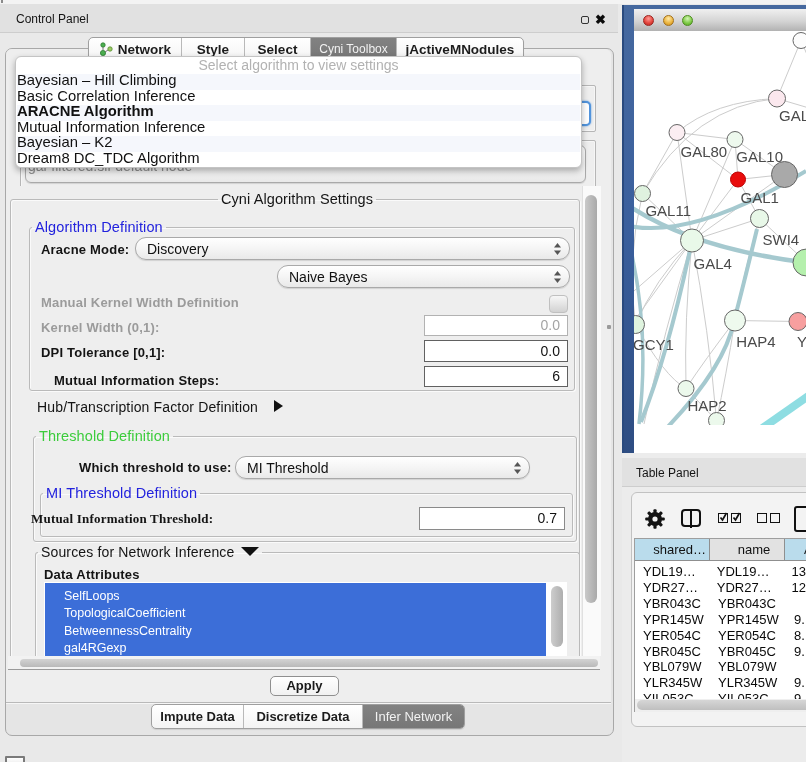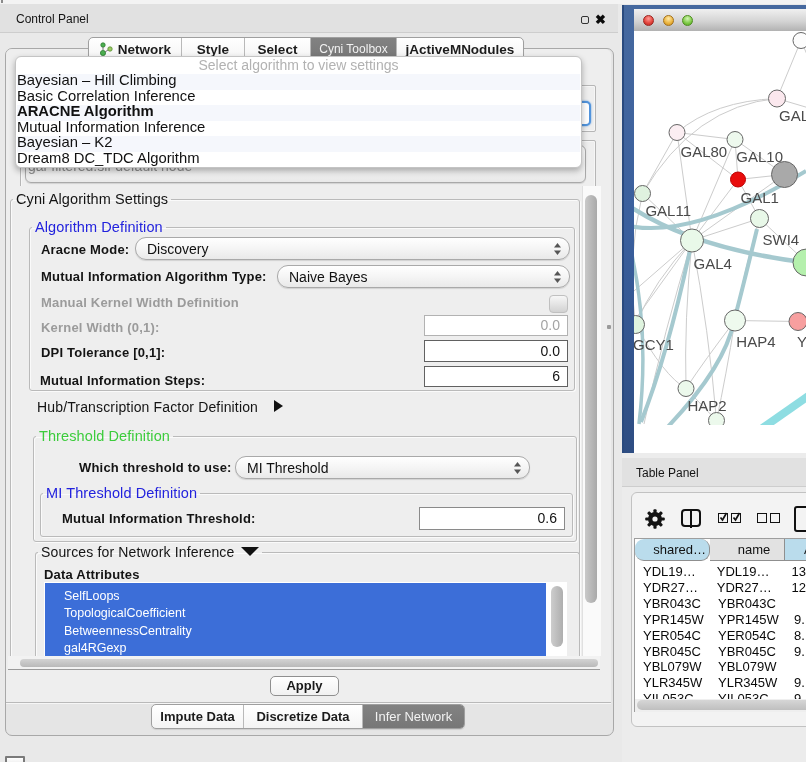--- a/index.html
+++ b/index.html
@@ -40,55 +40,54 @@
 
   <div class="abs etched" style="left:20px;top:85px;width:574px;height:45px;"></div>
   <div class="abs etched" style="left:20px;top:140px;width:574px;height:46px;"></div>
   <div class="combo" style="left:25px;top:145px;width:559px;height:36px;border-radius:6px;"></div>
 
   <div class="abs" style="left:577px;top:101px;width:10px;height:21px;background:#fff;border:2.5px solid #5294dc;border-radius:5px;box-shadow:0 0 2px #5294dc;"></div>
 
   <div class="abs" style="left:8px;top:186px;width:592px;height:483px;background:#eeeeee;border-bottom:1px solid #9a9a9a;"></div>
 
   <fieldset style="left:10px;top:193px;width:568px;height:470px;background:#eeeeee;">
-    <legend style="color:#141414;">Cyni Algorithm Settings</legend>
+    <legend style="color:#141414;text-align:center;">Cyni Algorithm Settings</legend>
   </fieldset>
 
   <fieldset style="left:29px;top:221px;width:544px;height:168px;">
     <legend style="color:#2222dd;">Algorithm Definition</legend>
   </fieldset>
 
   <div class="lbl" style="left:41px;top:242px;">Aracne Mode:</div>
   <div class="combo" style="left:135px;top:237px;width:433px;height:21px;">
       <span class="ct">Discovery</span>
     <svg width="9" height="14" viewBox="0 0 9 14" style="right:7px;">
         <path d="M4.5 1 L8 5.5 L1 5.5 Z" fill="#555"></path>
         <path d="M4.5 13 L1 8.5 L8 8.5 Z" fill="#555"></path>
       </svg>
   </div>
 
-  <div class="lbl" style="left:41px;top:269px;">Mutual Information Algorithm Type:</div>
   <div class="combo" style="left:277px;top:265px;width:291px;height:21px;">
       <span class="ct">Naive Bayes</span>
     <svg width="9" height="14" viewBox="0 0 9 14" style="right:7px;">
         <path d="M4.5 1 L8 5.5 L1 5.5 Z" fill="#555"></path>
         <path d="M4.5 13 L1 8.5 L8 8.5 Z" fill="#555"></path>
       </svg>
   </div>
 
   <div class="lbl dis" style="left:41px;top:295px;">Manual Kernel Width Definition</div>
   <div class="abs" style="left:549px;top:295px;width:17px;height:16px;background:linear-gradient(#f7f7f7,#d2d2d2);border:1px solid #c0c0c0;border-radius:4px;"></div>
 
   <div class="lbl dis" style="left:41px;top:320px;">Kernel Width (0,1):</div>
   <div class="tfield" style="left:424px;top:315px;width:135px;height:19px;border:1px solid #b2b2b2;color:#a4a4a4;padding-right:7px;line-height:19px;">0.0</div>
 
   <div class="lbl" style="left:41px;top:345px;">DPI Tolerance [0,1]:</div>
   <div class="tfield" style="left:424px;top:340px;width:135px;height:20px;border:1px solid #616161;padding-right:7px;line-height:20px;">0.0</div>
 
-  <div class="lbl" style="left:40px;top:373px;">Mutual Information Steps:</div>
+  <div class="lbl" style="left:54px;top:373px;">Mutual Information Steps:</div>
   <div class="tfield" style="left:424px;top:366px;width:135px;height:19px;border:1px solid #616161;padding-right:7px;line-height:19px;">6</div>
 
   <div class="lbl" style="left:37px;top:399px;font-weight:normal;font-size:14px;letter-spacing:0.15px;">Hub/Transcription Factor Definition</div>
   <div class="abs" style="left:274px;top:400px;width:0;height:0;border-left:9px solid #111;border-top:6px solid transparent;border-bottom:6px solid transparent;"></div>
 
   <fieldset style="left:33px;top:430px;width:542px;height:110px;">
     <legend style="color:#3ccc3c;">Threshold Definition</legend>
   </fieldset>
 
   <div class="lbl" style="left:79px;top:460px;">Which threshold to use:</div>
@@ -96,22 +95,22 @@
       <span class="ct">MI Threshold</span>
     <svg width="9" height="14" viewBox="0 0 9 14" style="right:7px;">
         <path d="M4.5 1 L8 5.5 L1 5.5 Z" fill="#555"></path>
         <path d="M4.5 13 L1 8.5 L8 8.5 Z" fill="#555"></path>
       </svg>
   </div>
 
   <fieldset style="left:40px;top:487px;width:531px;height:48px;">
     <legend style="color:#2222dd;">MI Threshold Definition</legend>
   </fieldset>
-  <div class="lbl" style="left:62px;top:511px;">Mutual Information Threshold:</div>
-  <div class="tfield" style="left:419px;top:507px;width:137px;height:21px;border:1px solid #8a8a8a;padding-right:7px;line-height:21px;">0.6</div>
+  <div class="lbl" style="left:31px;top:511px;font-family:Liberation Serif, serif;">Mutual Information Threshold:</div>
+  <div class="tfield" style="left:419px;top:507px;width:137px;height:21px;border:1px solid #8a8a8a;padding-right:7px;line-height:21px;">0.7</div>
 
   <fieldset style="left:35px;top:546px;width:543px;height:112px;border-bottom:none;border-radius:3px 3px 0 0;">
     <legend style="color:#141414;font-weight:normal;font-size:14px;letter-spacing:0.15px;">Sources for Network Inference <span style="display:inline-block;width:0;height:0;border-top:9px solid #111;border-left:9px solid transparent;border-right:9px solid transparent;vertical-align:1px;margin-left:3px;"></span></legend>
   </fieldset>
   <div class="lbl" style="left:44px;top:567px;">Data Attributes</div>
   <div class="abs" style="left:44px;top:582px;width:523px;height:75px;background:#fff;"></div>
   <div class="abs" style="left:45px;top:583px;width:501px;height:74px;background:#3c6ed8;color:#fff;font-size:12.5px;line-height:17.6px;padding-left:19px;padding-top:4.5px;box-sizing:border-box;">SelfLoops<br>TopologicalCoefficient<br>BetweennessCentrality<br>gal4RGexp</div>
   <div class="abs" style="left:551px;top:586px;width:12px;height:61px;background:linear-gradient(90deg,#cdcdcd,#aeaeae);border-radius:6px;"></div>
 
   <div class="abs" style="left:8px;top:656px;width:592px;height:13px;background:#f2f2f2;"></div>
@@ -274,21 +273,21 @@
   <div class="abs" style="left:731px;top:513px;width:8px;height:8px;border:1.5px solid #111;"></div>
   <svg class="abs" style="left:718px;top:511px;" width="24" height="13" viewBox="0 0 24 13">
       <path d="M2.5 6.5 L4.5 9 L8.5 2" stroke="#111" stroke-width="1.7" fill="none"></path>
       <path d="M15.5 6.5 L17.5 9 L21.5 2" stroke="#111" stroke-width="1.7" fill="none"></path>
     </svg>
   <div class="abs" style="left:757px;top:513px;width:8px;height:8px;border:1.5px solid #111;"></div>
   <div class="abs" style="left:770px;top:513px;width:8px;height:8px;border:1.5px solid #111;"></div>
   <div class="abs" style="left:794px;top:506px;width:14px;height:22px;border:2.5px solid #111;border-radius:3px;background:#f3f3f3;"></div>
 
   <div class="abs" style="left:634px;top:538px;width:172px;height:174px;background:#fff;border:1px solid #9e9e9e;border-right:none;box-sizing:border-box;"></div>
-  <div class="abs" style="left:635px;top:539px;width:75px;height:22px;background:#badcec;border-right:1px solid #8f8f8f;border-bottom:1px solid #8f8f8f;box-sizing:border-box;text-align:right;padding-right:3px;font-size:13px;line-height:22px;color:#111;border-radius:9px;">shared…</div>
+  <div class="abs" style="left:635px;top:539px;width:75px;height:22px;background:#badcec;border-right:1px solid #8f8f8f;border-bottom:1px solid #8f8f8f;box-sizing:border-box;text-align:right;padding-right:3px;font-size:13px;line-height:22px;color:#111;">shared…</div>
   <div class="abs" style="left:710px;top:539px;width:75px;height:22px;background:#e2e2e2;border-right:1px solid #8f8f8f;border-bottom:1px solid #8f8f8f;box-sizing:border-box;text-align:center;padding-left:14px;font-size:13px;line-height:22px;color:#111;">name</div>
   <div class="abs" style="left:785px;top:539px;width:21px;height:22px;background:#badcec;border-bottom:1px solid #8f8f8f;box-sizing:border-box;font-size:13px;line-height:22px;color:#111;padding-left:19px;">A</div>
   <div class="abs" style="left:643px;top:564px;width:163px;font-size:13px;color:#0a0a0a;line-height:15.9px;">
     <div style="display:flex;">
         <span style="width:75px;">YDL19…</span>
         <span style="width:76px;">YDL19…</span>
         <span>13</span>
       </div>
     <div style="display:flex;">
         <span style="width:75px;">YDR27…</span>

